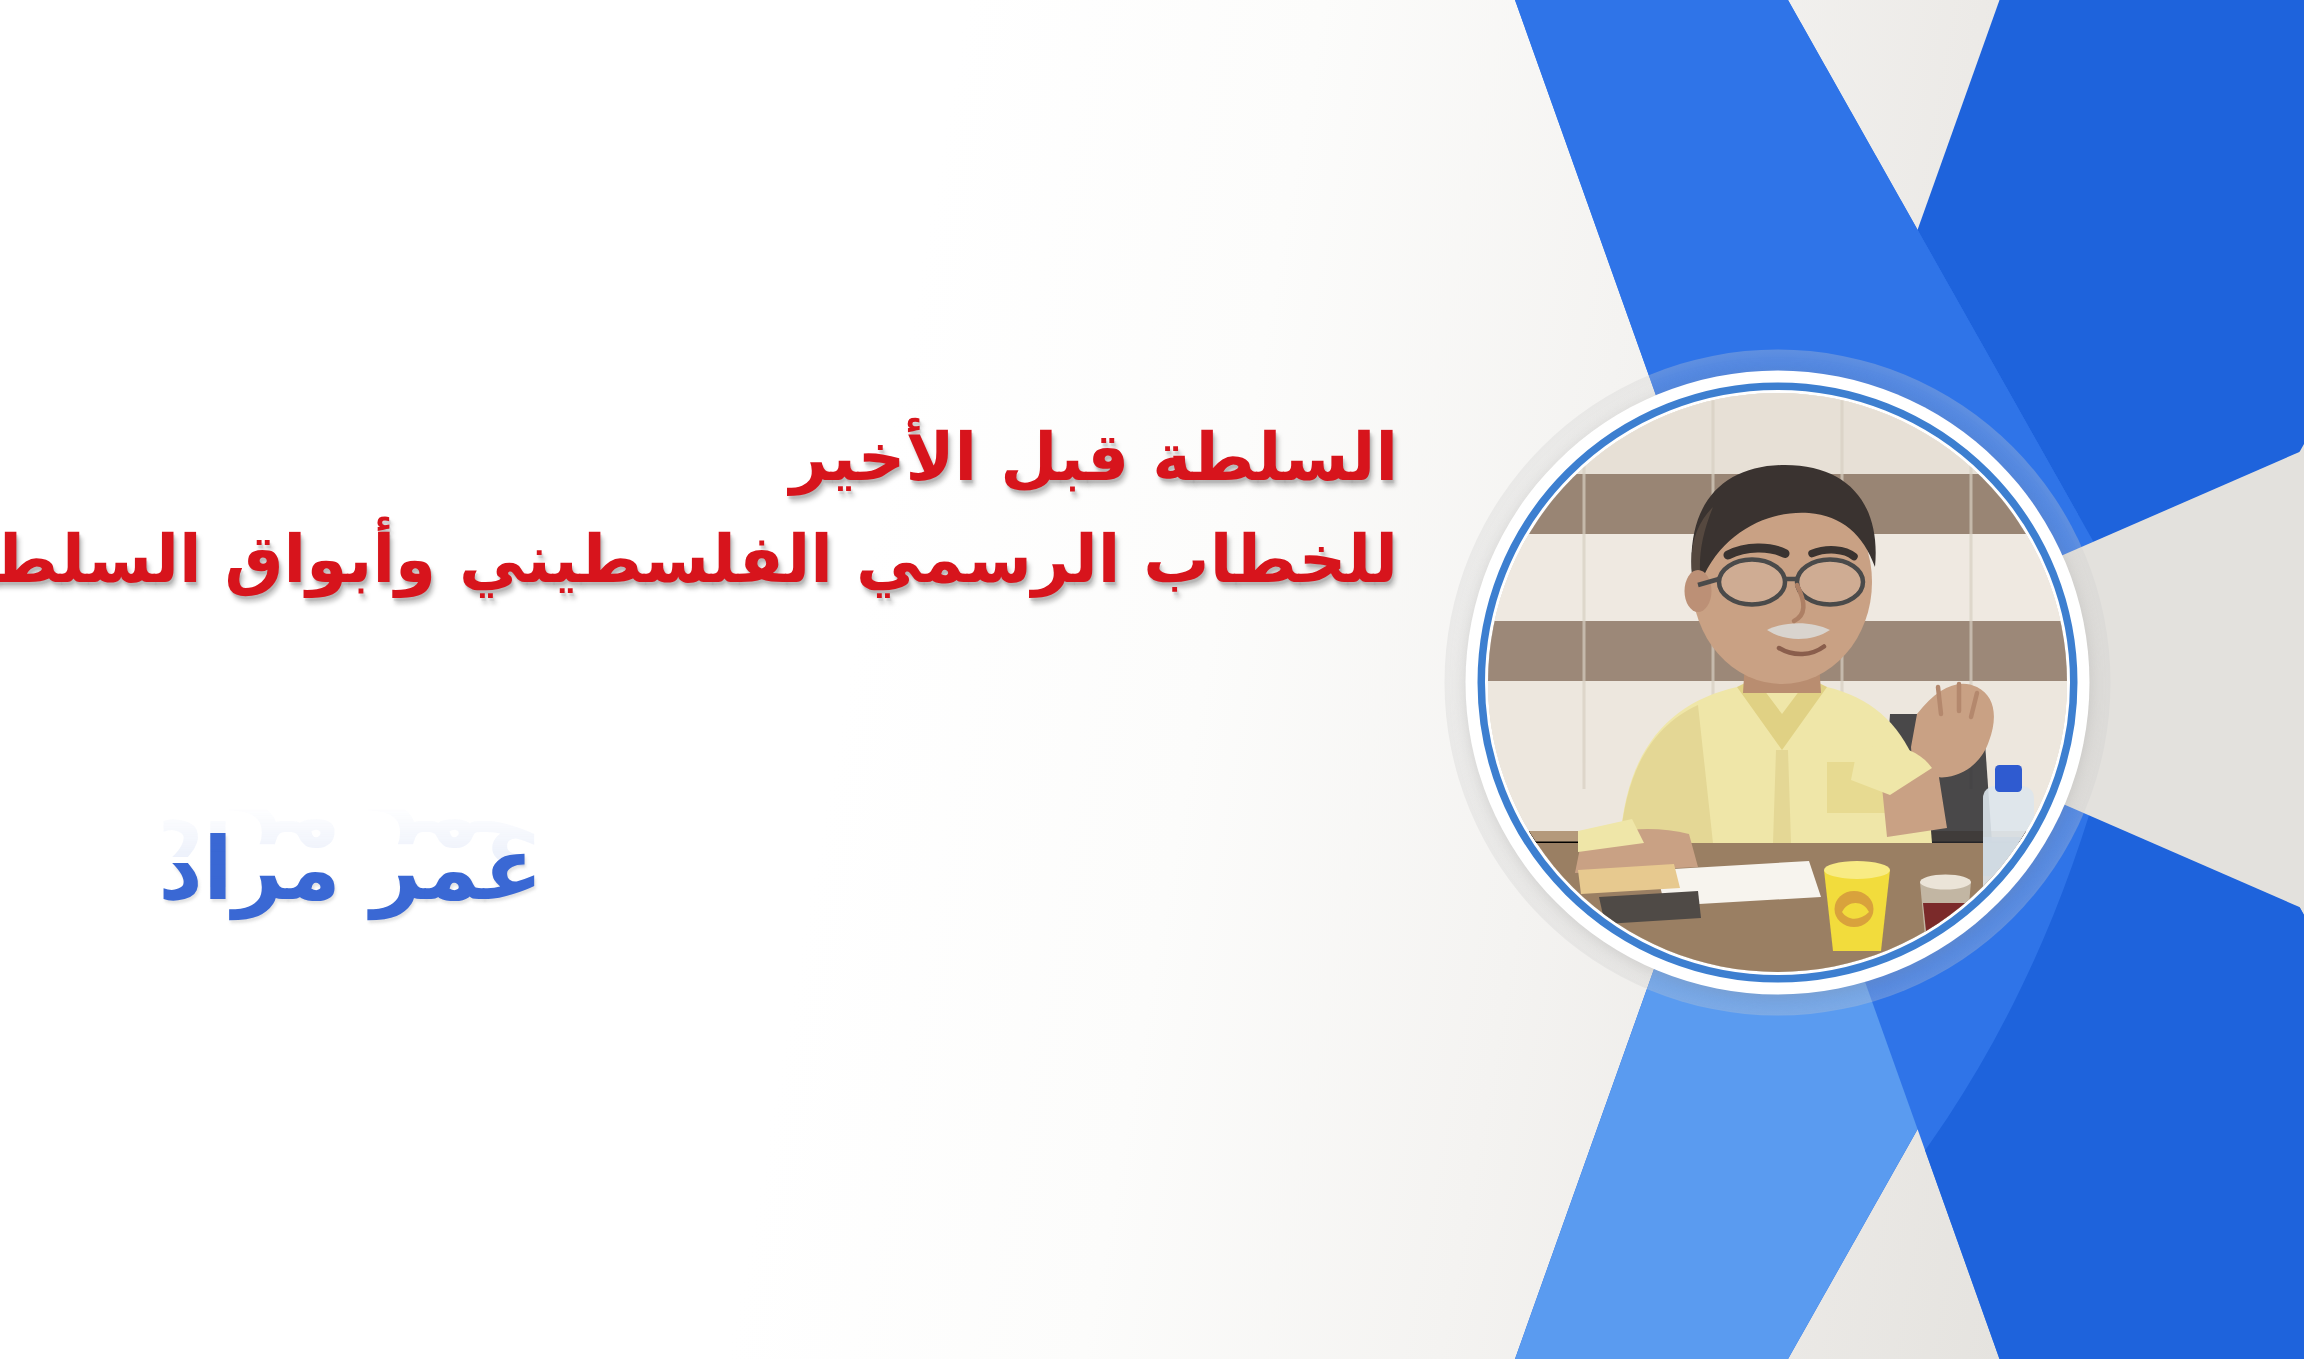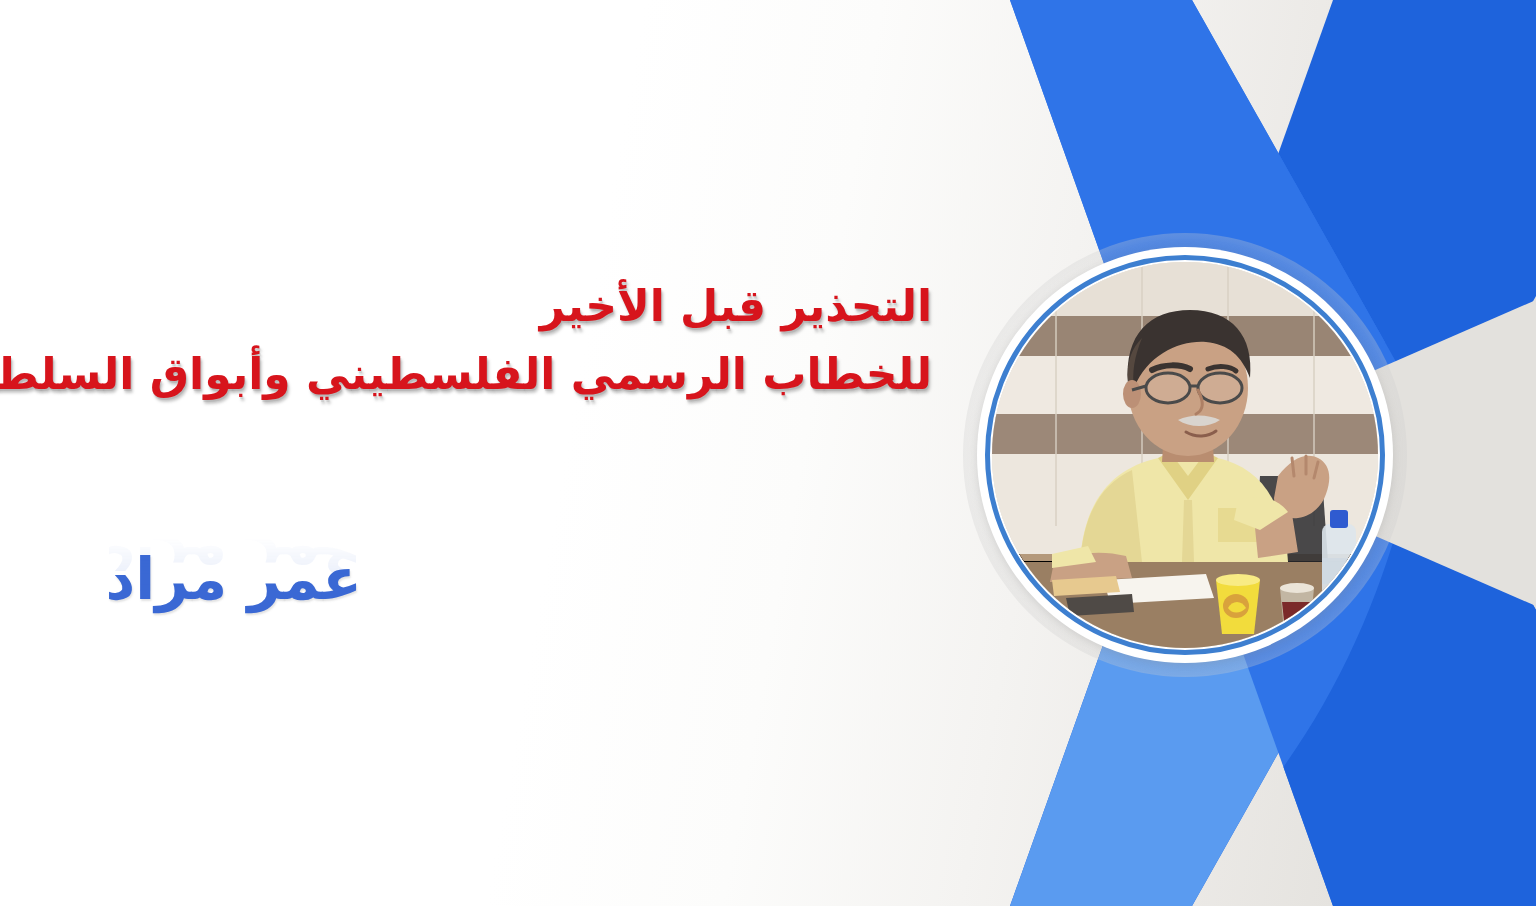--- a/index.html
+++ b/index.html
@@ -188,21 +188,21 @@
         </g>
       </g>
 
       <g>
         <path d="M1536,300 L1536,606 L1185,453 Z" fill="#E3E1DD"></path>
       </g>
     </svg>
   </div>
 
   <div class="title-block">
-    <span class="title-line l1">التحذير قبل الأخير</span>
+    <span class="title-line l1">السلطة قبل الأخير</span>
     <span class="title-line l2">للخطاب الرسمي الفلسطيني وأبواق السلطة</span>
   </div>
 
   <div class="author-block">
     <span class="author-name">عمر مراد</span>
     <span class="author-reflection">عمر مراد</span>
   </div>
 
   <div class="portrait-wrap">
     <div class="portrait-glow"></div>

